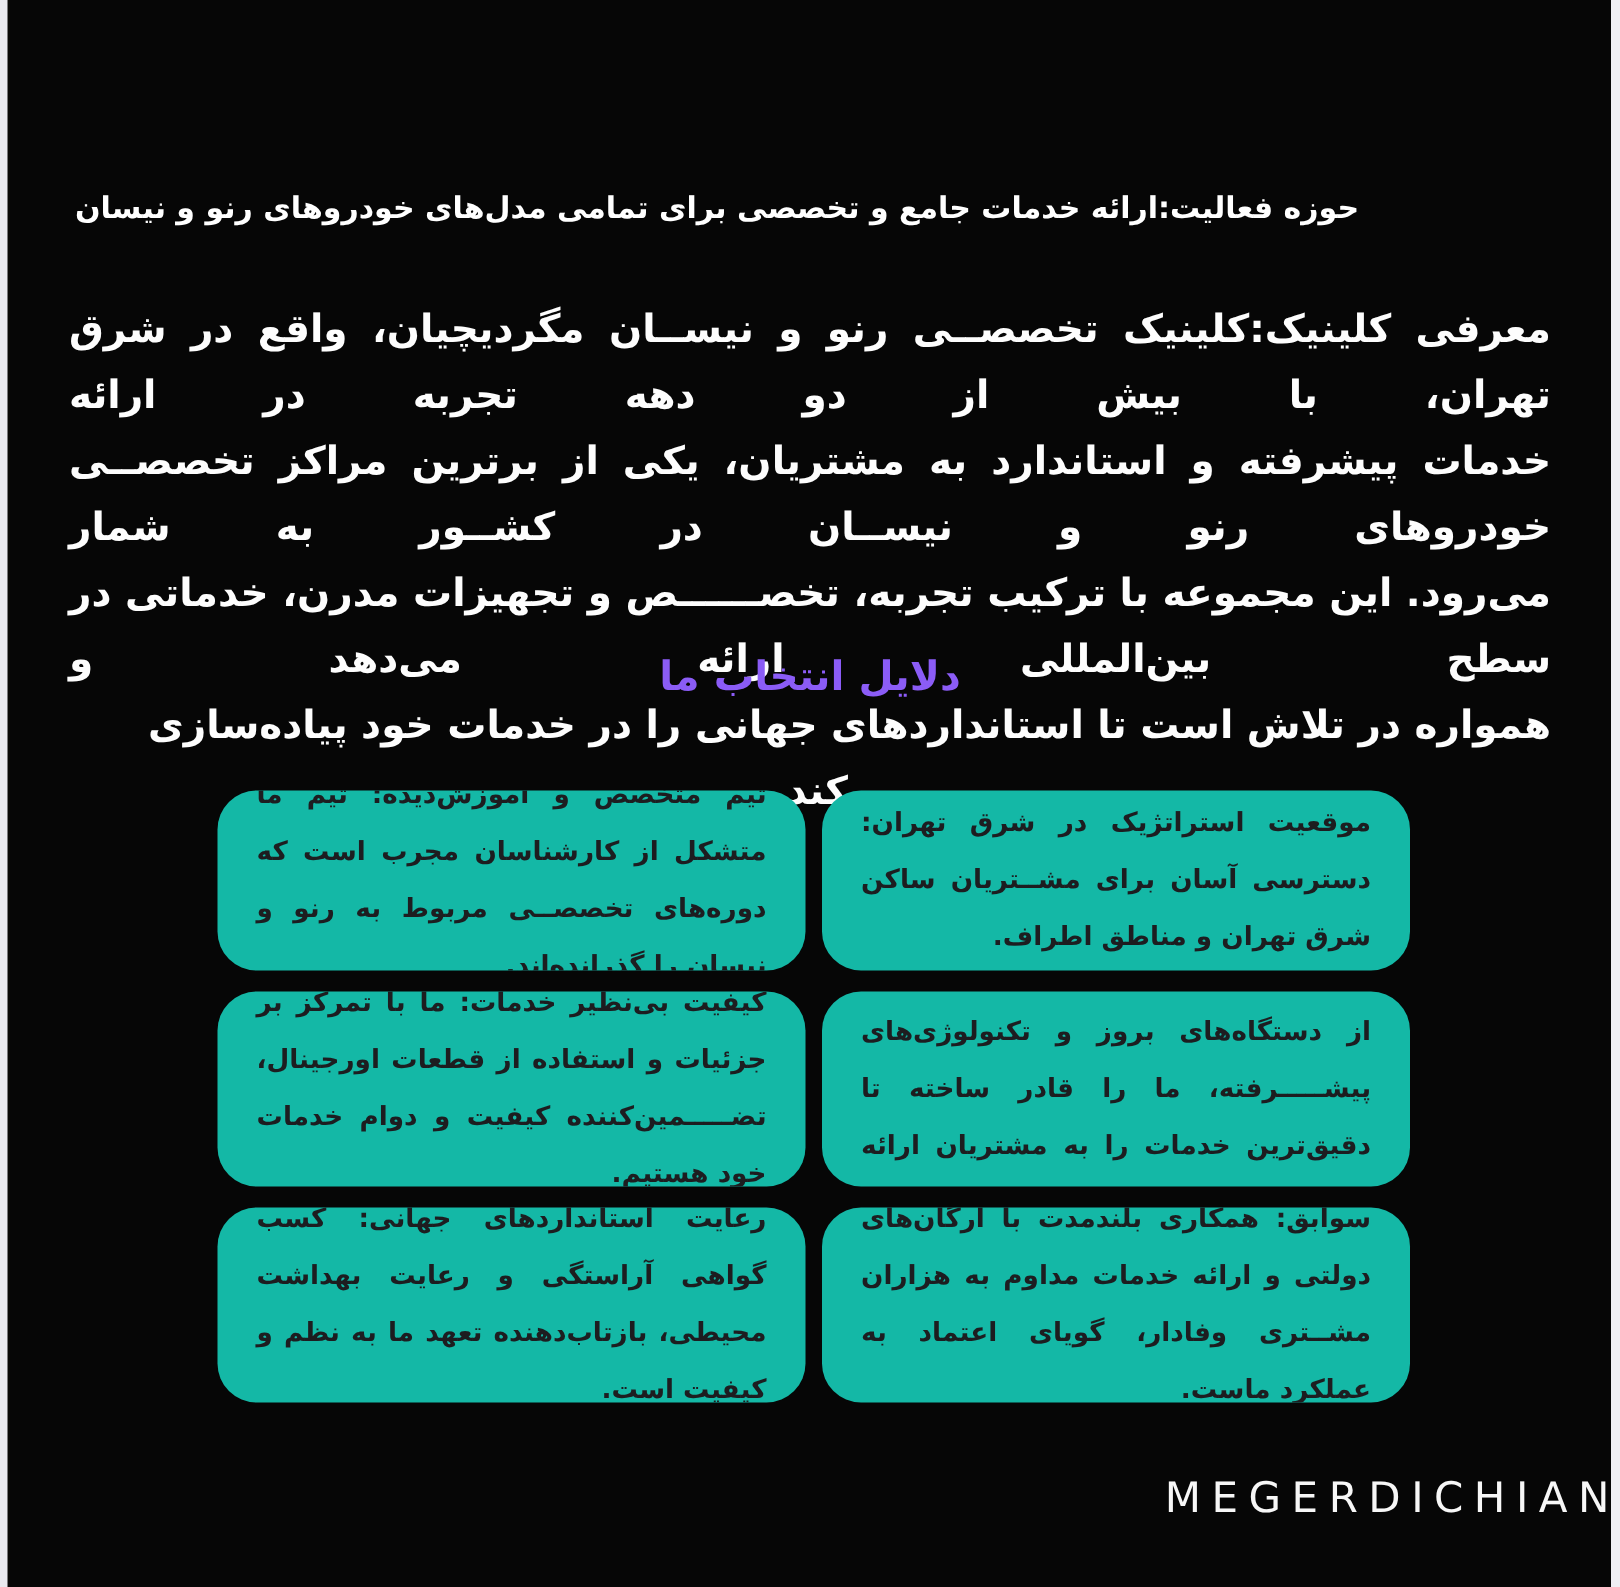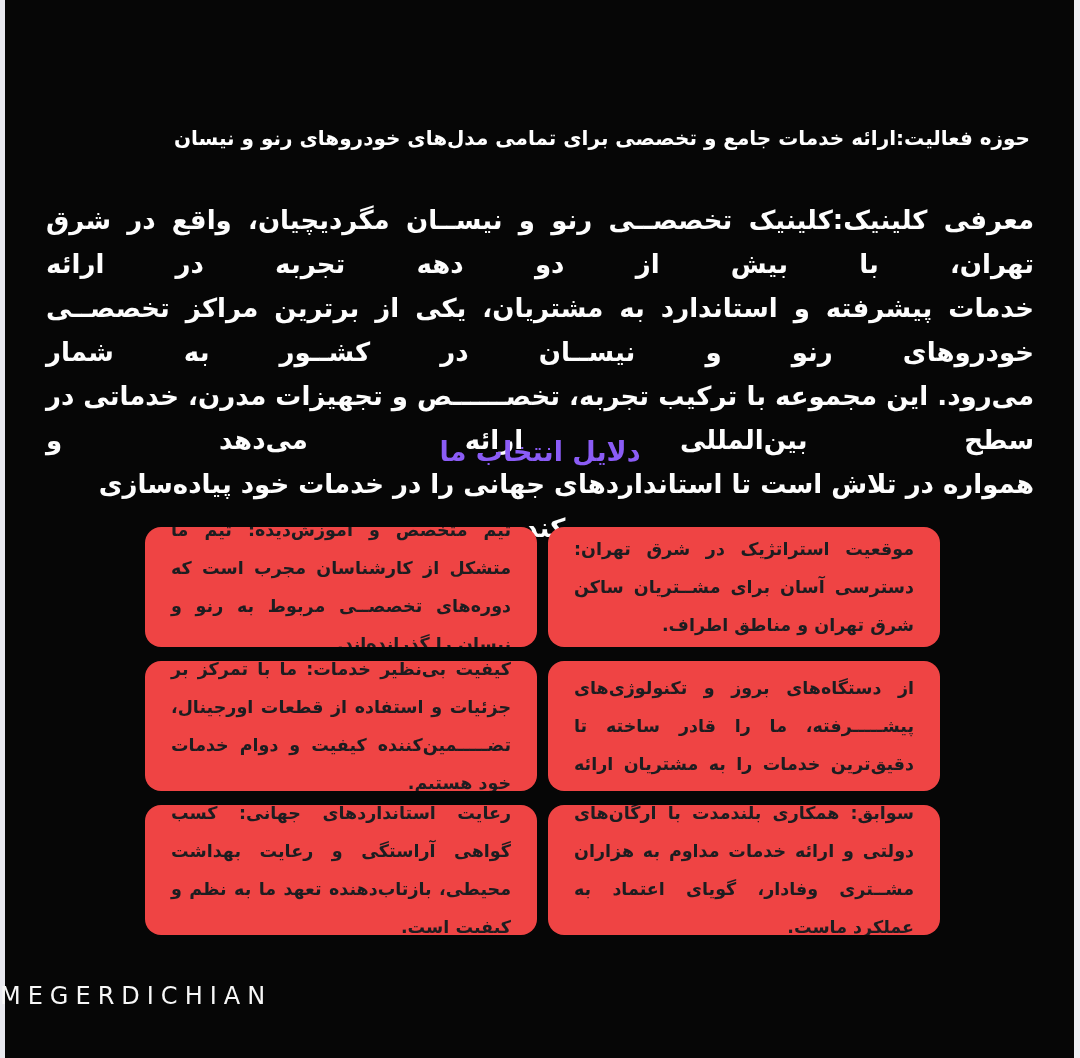--- a/index.html
+++ b/index.html
@@ -14,21 +14,21 @@
     position: absolute; top: 0; height: 100%;
     background: #e9e9ef;
   }
   .edge-strip.left  { left: 0;  width: 5px; }
   .edge-strip.right { right: 0; width: 6px; background: #efeff4; }
 
   .activity-heading {
     position: absolute;
     top: 126px; left: 50px; right: 50px;
     direction: rtl;
-    text-align: right;
+    text-align: left;
     color: #ffffff;
     font-size: 20px;
     font-weight: 700;
     letter-spacing: 0.2px;
   }
 
   .intro {
     position: absolute;
     top: 198px; left: 46px; right: 46px;
     direction: rtl;
@@ -61,43 +61,43 @@
     top: 527px; left: 145px;
     width: 795px;
     display: grid;
     direction: rtl;
     grid-template-columns: 392px 392px;
     grid-template-rows: 120px 130px 130px;
     column-gap: 11px;
     row-gap: 14px;
   }
   .reason-card {
-    background: #ef4444;
-    border-radius: 16px;
+    background: #14b8a6;
+    border-radius: 26px;
     display: flex;
     align-items: center;
     overflow: hidden;
   }
   .reason-card .card-text {
     width: 100%;
     padding: 0 26px;
     direction: rtl;
     text-align: justify;
     color: #1d1d20;
     font-size: 17.5px;
     font-weight: 600;
     line-height: 38px;
   }
 
   .brand-logo {
     position: absolute;
     top: 982px; left: 0; right: 0;
-    text-align: left;
+    text-align: right;
     color: #f7f7f7;
-    font-size: 24px;
+    font-size: 28px;
     font-weight: 500;
     letter-spacing: 7px;
     text-transform: uppercase;
   }
 </style>
 </head>
 <body>
 
 <div class="edge-strip left"></div>
 <div class="edge-strip right"></div>

